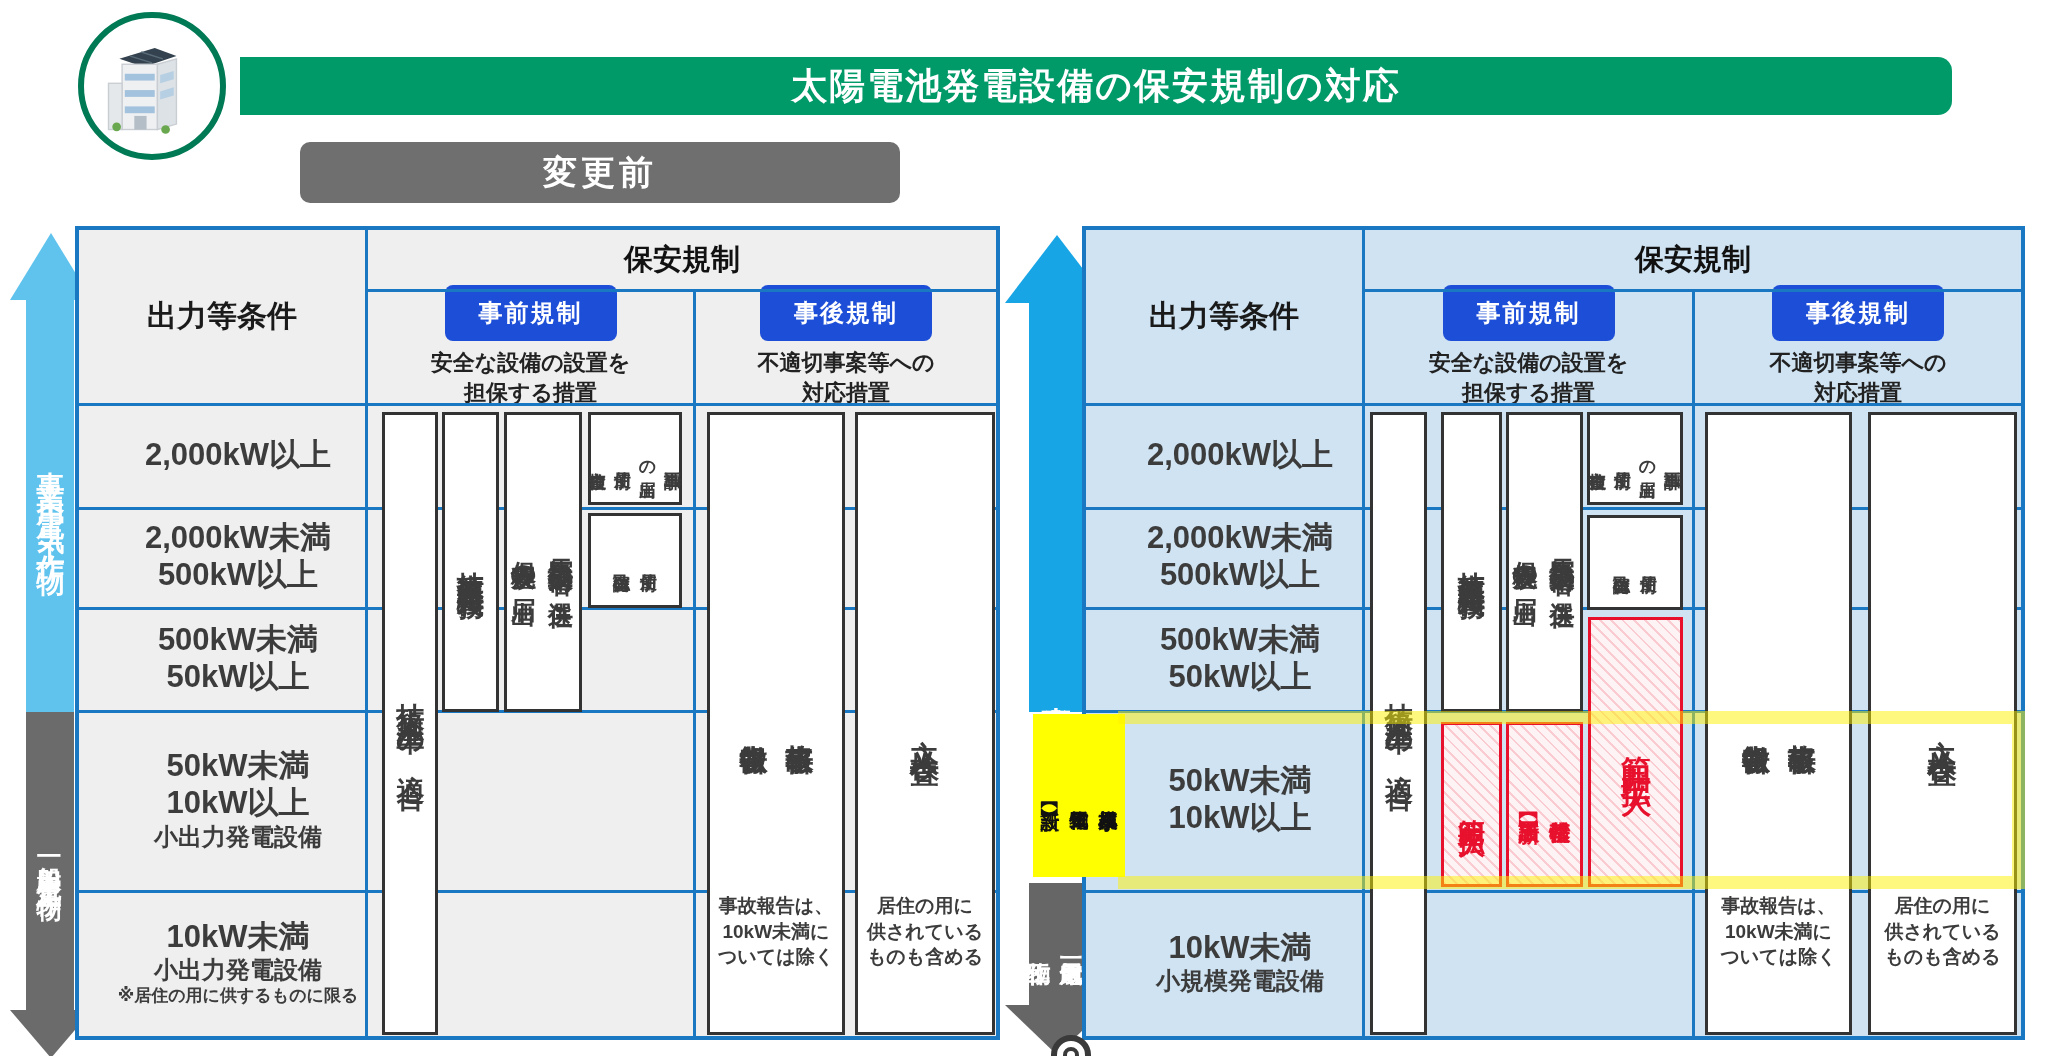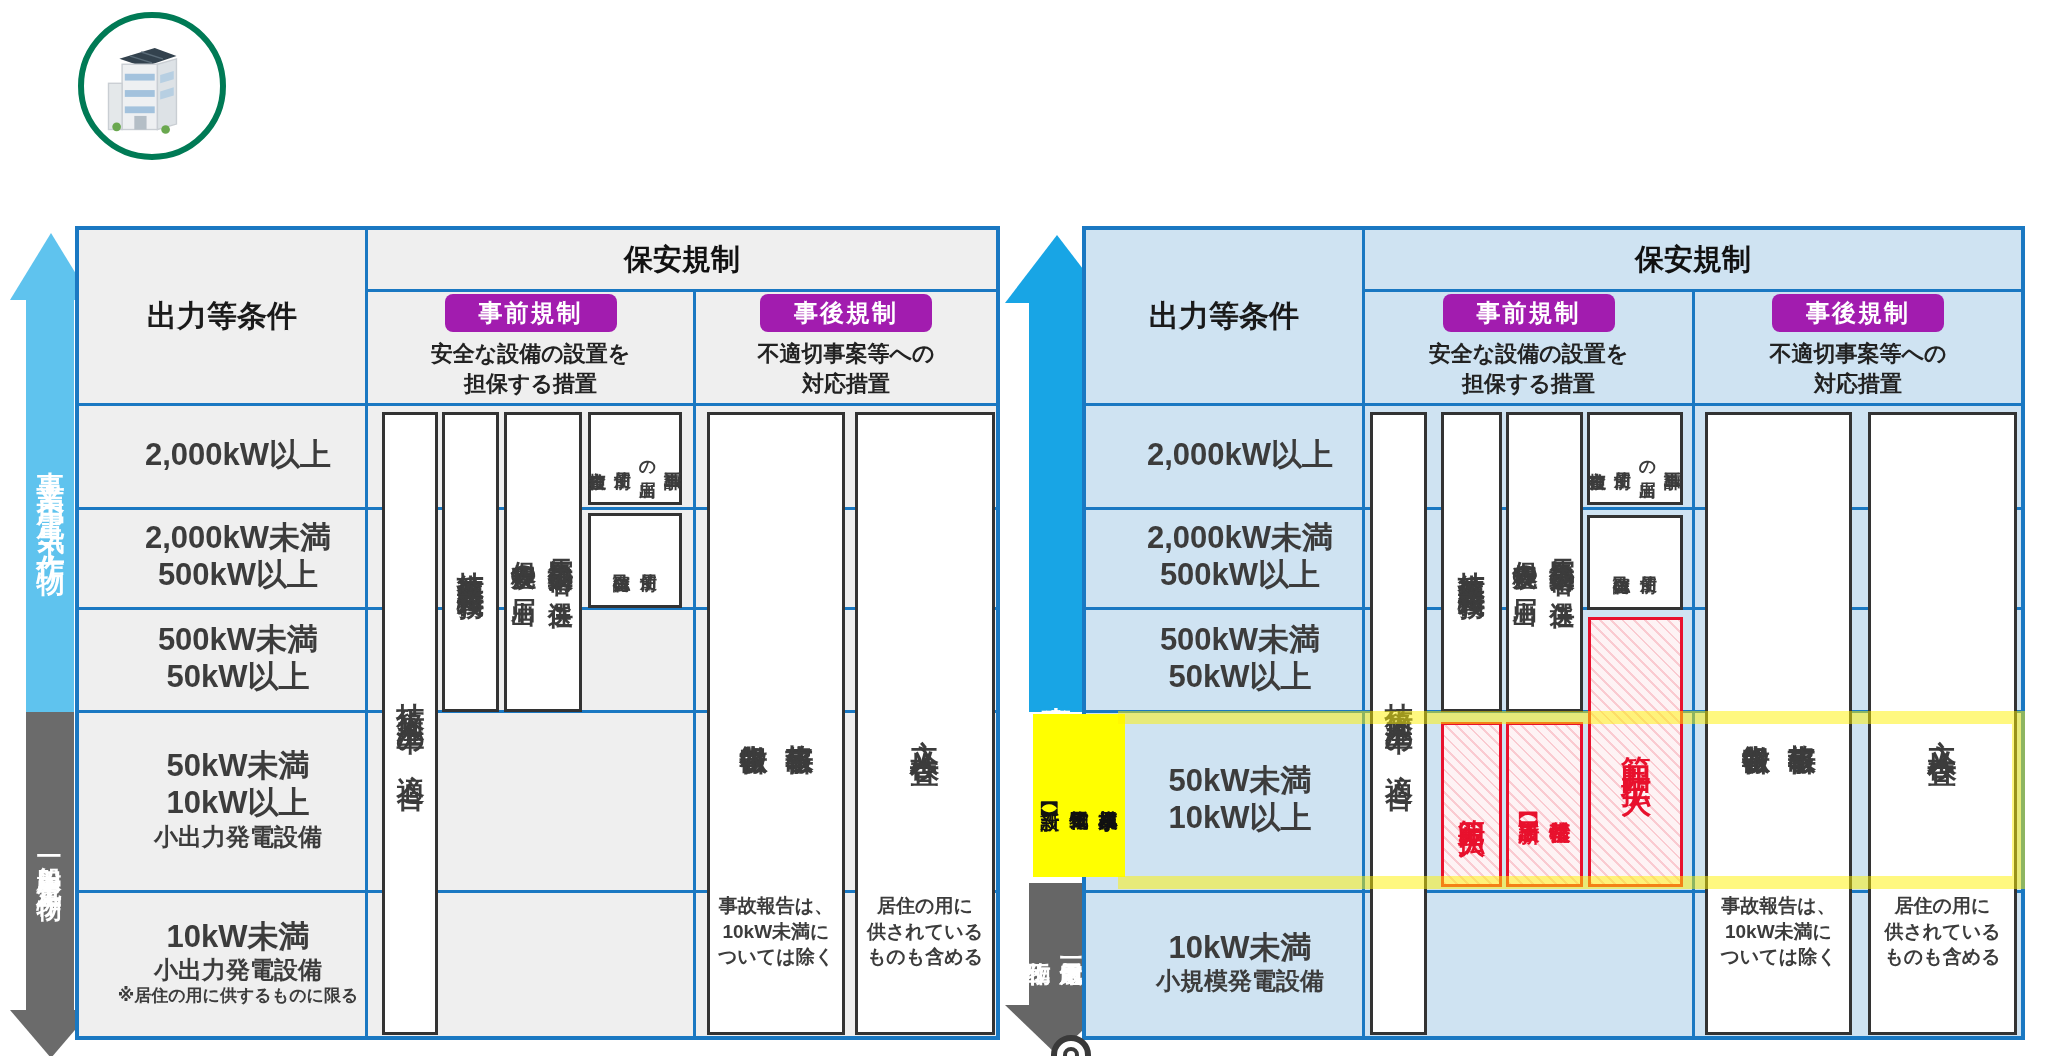--- a/index.html
+++ b/index.html
@@ -8,21 +8,21 @@
   .abs{position:absolute;}
   .flexc{display:flex;align-items:center;justify-content:center;}
   .vt{writing-mode:vertical-rl;text-orientation:upright;}
   .vcols{display:flex;flex-direction:row-reverse;align-items:center;justify-content:center;}
   .tbl{position:absolute;border:4px solid #1a78c2;box-sizing:border-box;}
   .gline{position:absolute;background:#1a78c2;z-index:1;}
   .bar{position:absolute;background:#fff;border:3px solid #333;z-index:2;box-sizing:border-box;}
   .redbox{position:absolute;border:3px solid #e8112d;z-index:2;box-sizing:border-box;color:#e8112d;
           background-color:#fff;
           background-image:repeating-linear-gradient(45deg,rgba(232,17,45,.22) 0 2px,rgba(232,17,45,.05) 2px 8px);}
-  .hdrbadge{background:#a21caf;color:#fff;font-size:24px;font-weight:bold;padding:3px 34px;
+  .hdrbadge{background:#1d4ed8;color:#fff;font-size:24px;font-weight:bold;padding:12px 34px;
             border-radius:8px;display:inline-block;letter-spacing:2px;}
   .hdrdesc{font-size:22px;font-weight:600;color:#222;line-height:1.32;text-align:center;margin-top:7px;white-space:pre-line;}
   .rowcell{position:absolute;left:16px;display:flex;flex-direction:column;align-items:center;justify-content:center;text-align:center;z-index:1;}
   .row-l1{font-size:31px;font-weight:bold;color:#3c3c3c;line-height:1.18;}
   .row-sub{font-size:24px;font-weight:bold;color:#3c3c3c;line-height:1.25;}
   .row-note{font-size:17px;font-weight:600;color:#3c3c3c;line-height:1.3;}
   .bartext{color:#3c3c3c;font-weight:bold;}
   .barnote{position:absolute;left:2px;right:2px;text-align:center;font-size:19px;font-weight:600;
            color:#3c3c3c;line-height:1.35;white-space:pre-line;z-index:3;}
   .tri{position:absolute;width:0;height:0;}
@@ -47,21 +47,27 @@
       <rect x="30" y="53" width="22" height="5" fill="#a3c2dd"></rect>
       <rect x="30" y="65" width="22" height="5" fill="#a3c2dd"></rect>
       <polygon points="56,42 66,39 66,45 56,48" fill="#b7cfe2"></polygon>
       <polygon points="56,54 66,51 66,57 56,60" fill="#b7cfe2"></polygon>
       <rect x="37" y="72" width="9" height="10" fill="#b4bec6"></rect>
       <circle cx="24" cy="80" r="3.2" fill="#6aa84f"></circle>
       <circle cx="60" cy="82" r="3.2" fill="#6aa84f"></circle>
     </svg>
   </div>
 
-
+  <div class="abs flexc" style="left:240px;top:57px;width:1712px;height:58px;background:#009a69;border-radius:0 14px 14px 0;z-index:5;">
+    <span style="color:#fff;font-size:36px;font-weight:bold;letter-spacing:2px;">太陽電池発電設備の保安規制の対応</span>
+  </div>
+
+  <div class="btn" style="left:300px;top:142px;width:600px;height:61px;background:#6f6f6f;">
+    <span>変更前</span>
+  </div>
 
   <div class="tri" style="left:10px;top:233px;border-left:41px solid transparent;border-right:41px solid transparent;border-bottom:67px solid #5fc3ee;"></div>
   <div class="abs flexc" style="left:26px;top:298px;width:48px;height:414px;background:#5fc3ee;">
     <span class="vt arrowtext" style="font-size:28px;letter-spacing:14px;">事業用電気工作物</span>
   </div>
   <div class="abs flexc" style="left:26px;top:712px;width:48px;height:300px;background:#6b6b6b;">
     <span class="vt arrowtext" style="font-size:25px;letter-spacing:5px;">一般用電気工作物</span>
   </div>
   <div class="tri" style="left:10px;top:1010px;border-left:41px solid transparent;border-right:41px solid transparent;border-top:48px solid #6b6b6b;"></div>
 

